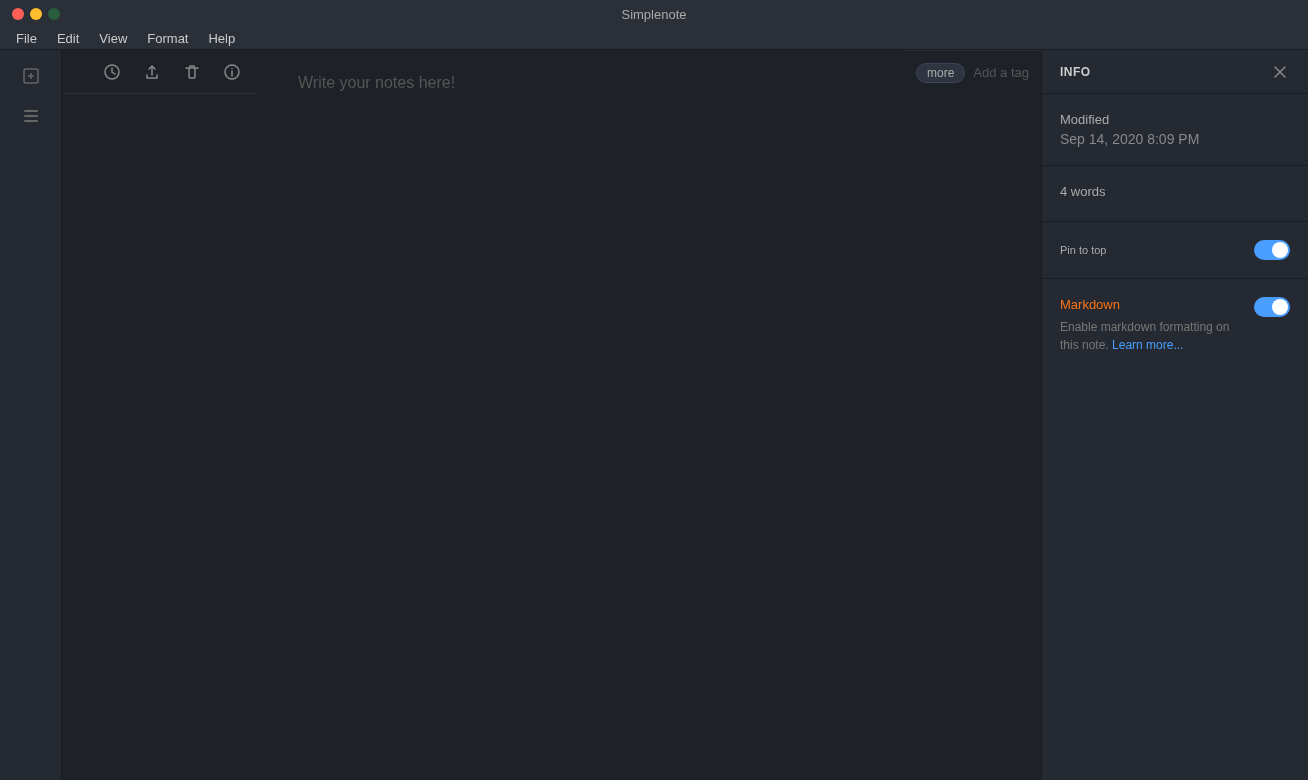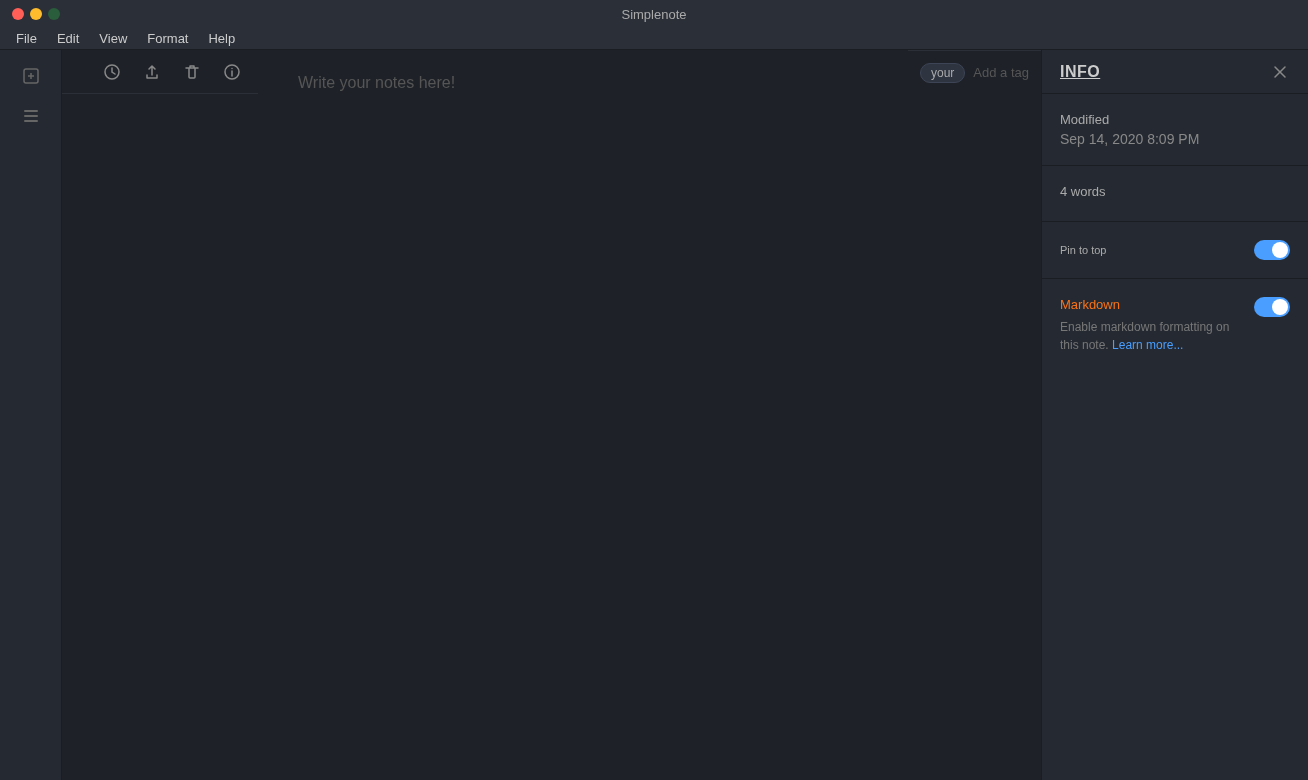--- a/index.html
+++ b/index.html
@@ -169,25 +169,24 @@
     #info-header {
       height: 44px;
       display: flex;
       align-items: center;
       justify-content: space-between;
       padding: 0 18px;
       border-bottom: 1px solid #1a1d22;
     }
 
     #info-title {
-      font-size: 16px;
+      font-size: 12px;
       font-weight: 600;
       color: #ccc;
       letter-spacing: 0.5px;
-      text-decoration: underline;
     }
 
     #info-close {
       cursor: pointer;
       color: #888;
       font-size: 16px;
       width: 20px;
       height: 20px;
       display: flex;
       align-items: center;
@@ -359,21 +358,21 @@
           <circle cx="9" cy="5.5" r="0.75" fill="#888"></circle>
         </svg>
       </div>
     </div>
 
     <div id="editor-body">
       <span id="editor-placeholder">Write your notes here!</span>
     </div>
 
     <div id="editor-footer">
-      <span class="tag-badge">your</span>
+      <span class="tag-badge">more</span>
       <span class="tag-input-placeholder">Add a tag</span>
     </div>
   </div>
 
   <div id="info-panel">
 
     <div id="info-header">
       <span id="info-title">INFO</span>
       <div id="info-close">
         <svg width="14" height="14" viewBox="0 0 14 14" fill="none">

